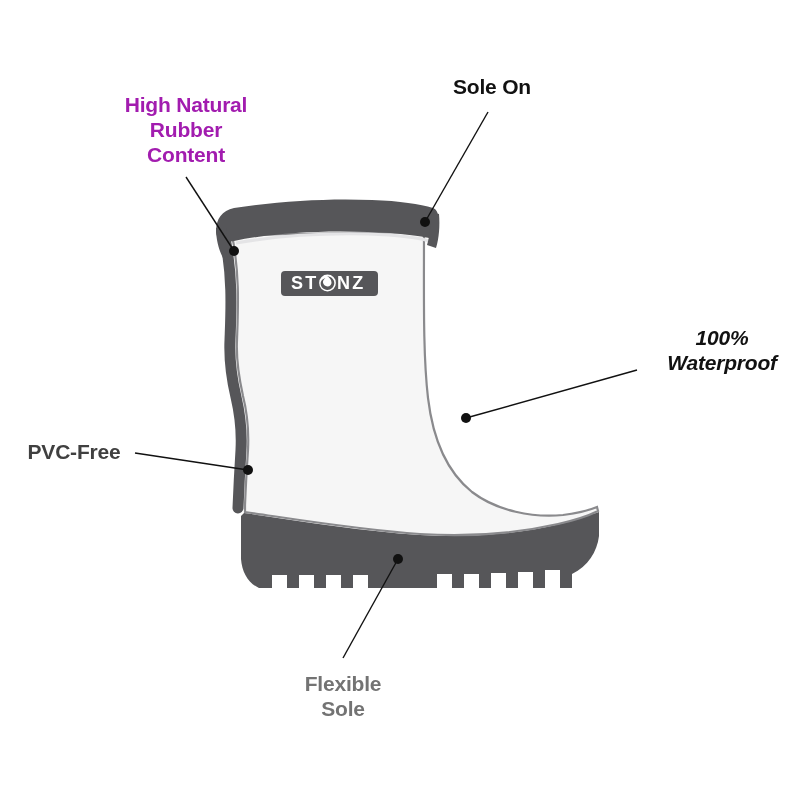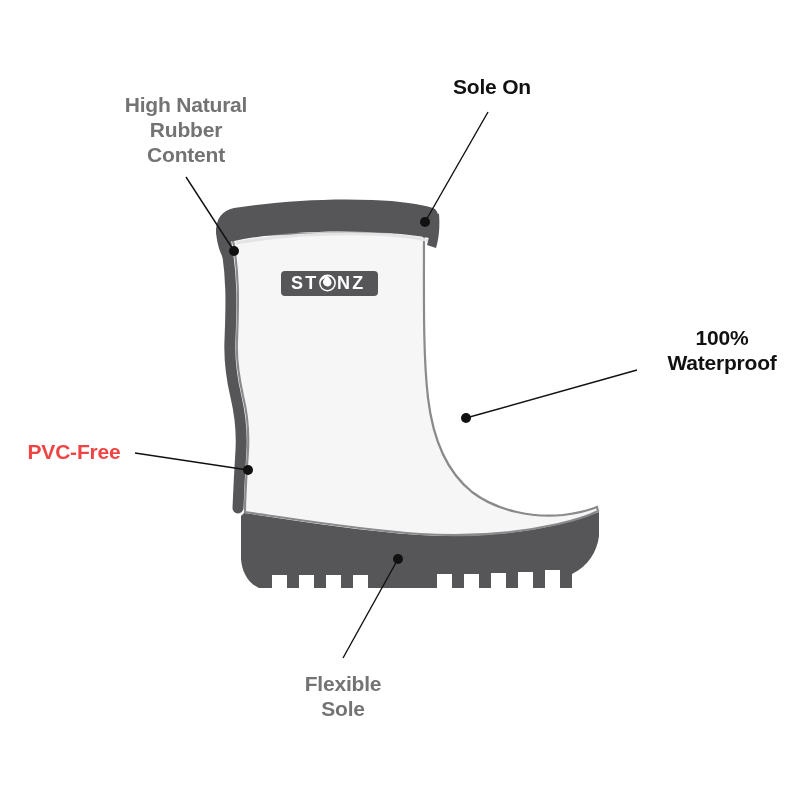--- a/index.html
+++ b/index.html
@@ -148,24 +148,24 @@
           <circle cx="248" cy="470" r="5" fill="#111111"></circle>
         </g>
         <g>
           <line x1="343" y1="658" x2="398" y2="559" stroke="#111111" stroke-width="1.4"></line>
           <circle cx="398" cy="559" r="5" fill="#111111"></circle>
         </g>
       </g>
   </svg>
 
   <div id="labels">
-      <div class="callout-label align-center" style="left: 186px; top: 129px; color: #737373;">High Natural
+      <div class="callout-label align-center" style="left: 186px; top: 129px; color: #a21caf;">High Natural
 Rubber
 Content</div>
       <div class="callout-label align-center" style="left: 492px; top: 86px; color: rgb(17, 17, 17);">Sole On</div>
-      <div class="callout-label align-center" style="left: 722px; top: 350px; color: rgb(17, 17, 17);">100%
+      <div class="callout-label align-center" style="left: 722px; top: 350px; color: rgb(17, 17, 17); font-style: italic;">100%
 Waterproof</div>
-      <div class="callout-label align-center" style="left: 74px; top: 451px; color: #ef4444;">PVC-Free</div>
+      <div class="callout-label align-center" style="left: 74px; top: 451px; color: #404040;">PVC-Free</div>
       <div class="callout-label align-center" style="left: 343px; top: 696px; color: #737373;">Flexible
 Sole</div>
     </div>
 
 </div>
 
 </body></html>

